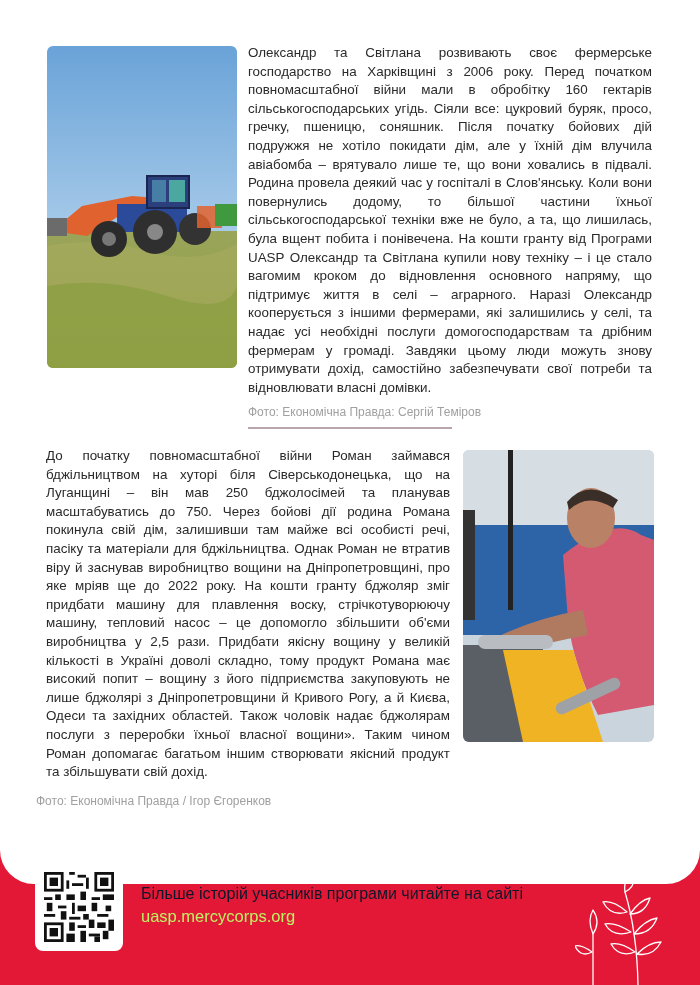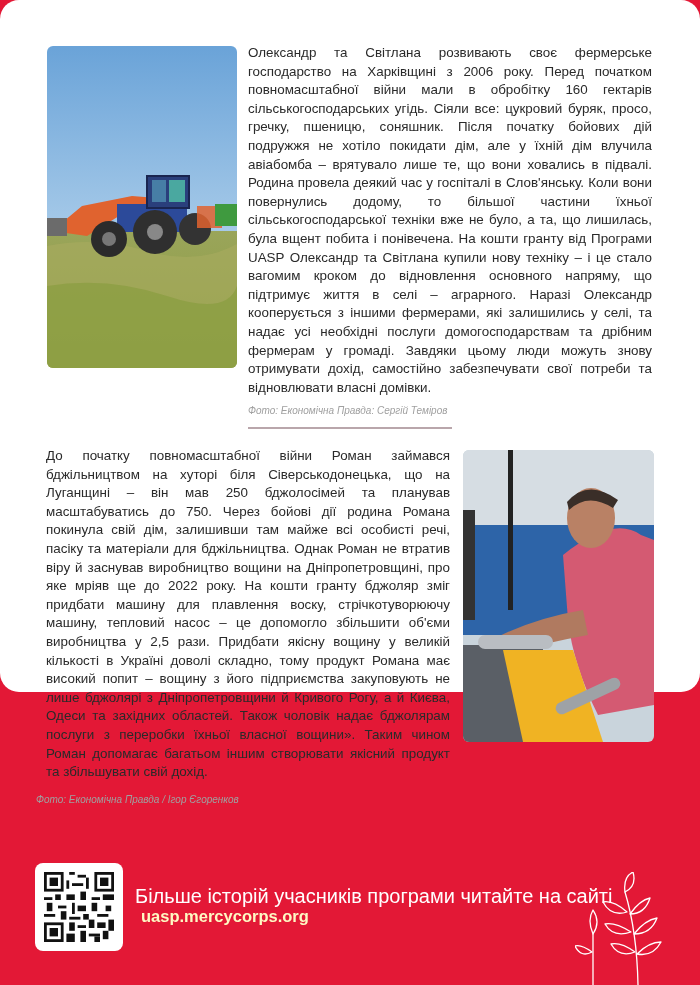--- a/index.html
+++ b/index.html
@@ -3,53 +3,53 @@
 <meta charset="utf-8">
 <style>
   html, body { margin: 0; padding: 0; }
   body {
     width: 700px; height: 985px; overflow: hidden;
     background: #e31836;
     font-family: "Liberation Sans", sans-serif;
     position: relative;
   }
   .page {
-    position: absolute; left: 0; top: 0; width: 700px; height: 692px;
+    position: absolute; left: 0; top: 0; width: 700px; height: 884px;
     background: #ffffff;
-    border-bottom-left-radius: 34px; border-bottom-right-radius: 34px; border-radius: 19px;
+    border-bottom-left-radius: 34px; border-bottom-right-radius: 34px;
   }
   .photo {
     position: absolute; border-radius: 6px; overflow: hidden;
   }
   .photo svg { display: block; width: 100%; height: 100%; }
   .story-text {
     position: absolute;
     font-size: 13.4px; line-height: 18.6px; color: #2a2a2a;
     text-align: justify; margin: 0;
   }
   .caption {
     position: absolute;
-    font-size: 10px; color: #a0a0a0; font-style: italic;
+    font-size: 12px; color: #a0a0a0; 
   }
   .divider {
     position: absolute; left: 248px; top: 427px; width: 204px; height: 2px;
     background: #b9a6ab;
   }
   .qr-card {
     position: absolute; left: 35px; top: 863px; width: 88px; height: 88px;
     background: #ffffff; border-radius: 8px;
   }
   .qr-card svg { position: absolute; left: 9px; top: 9px; }
   .footer-line1 {
-    position: absolute; left: 135px; top: 885px;
-    font-size: 20px; color: #ffffff;
+    position: absolute; left: 141px; top: 885px;
+    font-size: 16px; color: #0f172a;
   }
   .footer-line2 {
     position: absolute; left: 141px; top: 907px;
-    font-size: 16.5px; color: #fef9c3; font-weight: bold;
+    font-size: 16.5px; color: #bef264; font-weight: normal;
   }
   .leaf-deco { position: absolute; left: 575px; top: 872px; }
 </style>
 </head>
 <body>
 
 <div class="page">
 
   <div class="photo" style="left:47px;top:46px;width:190px;height:322px;">
     <svg viewBox="0 0 190 322" preserveAspectRatio="none">

